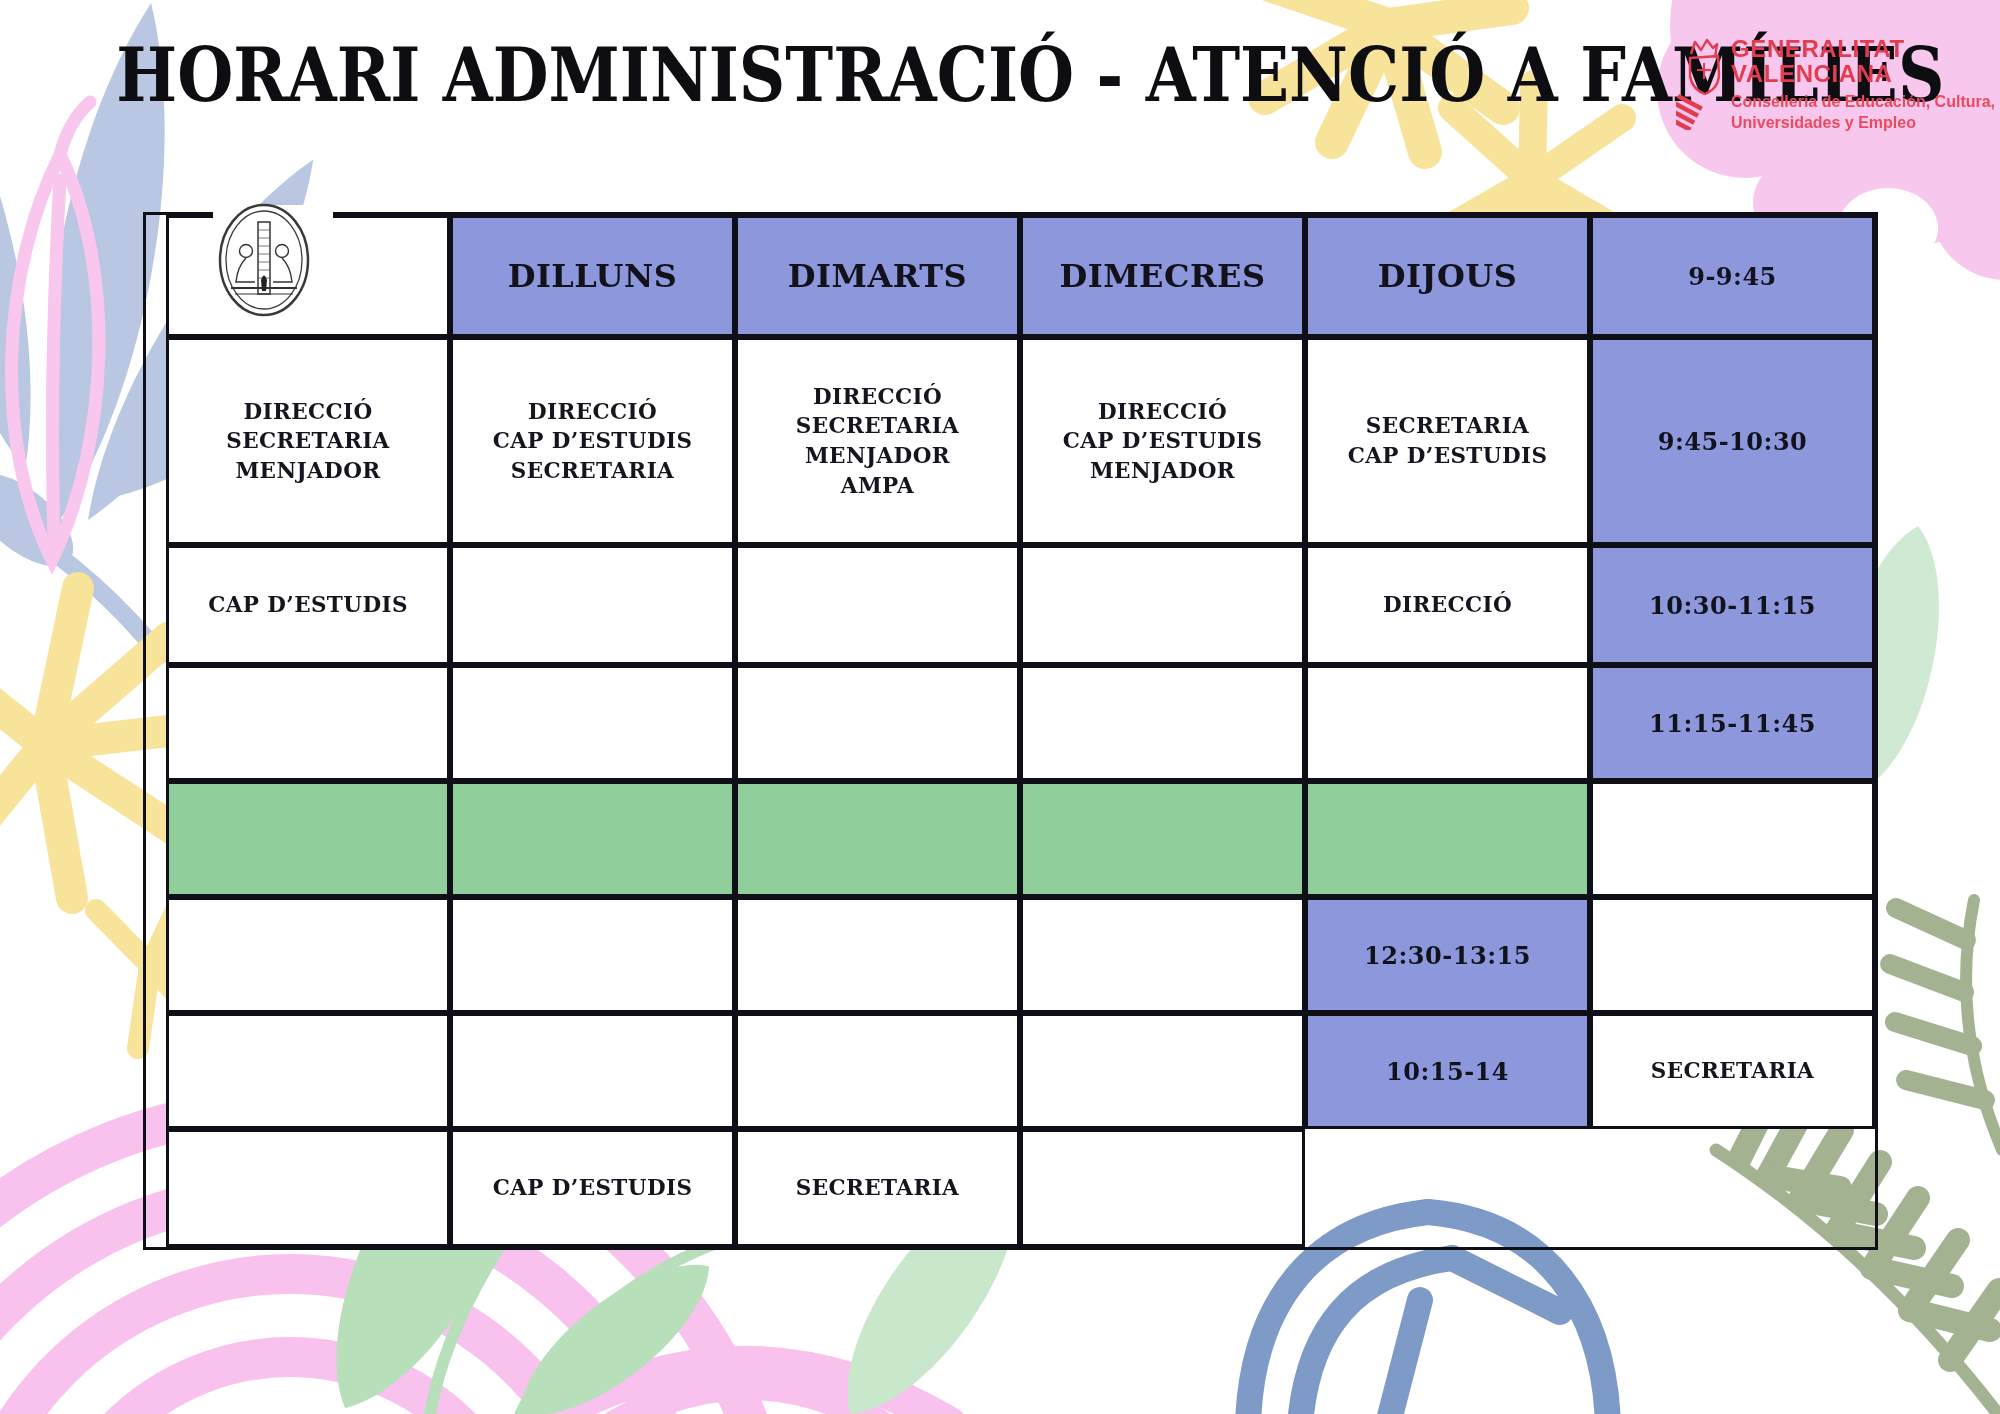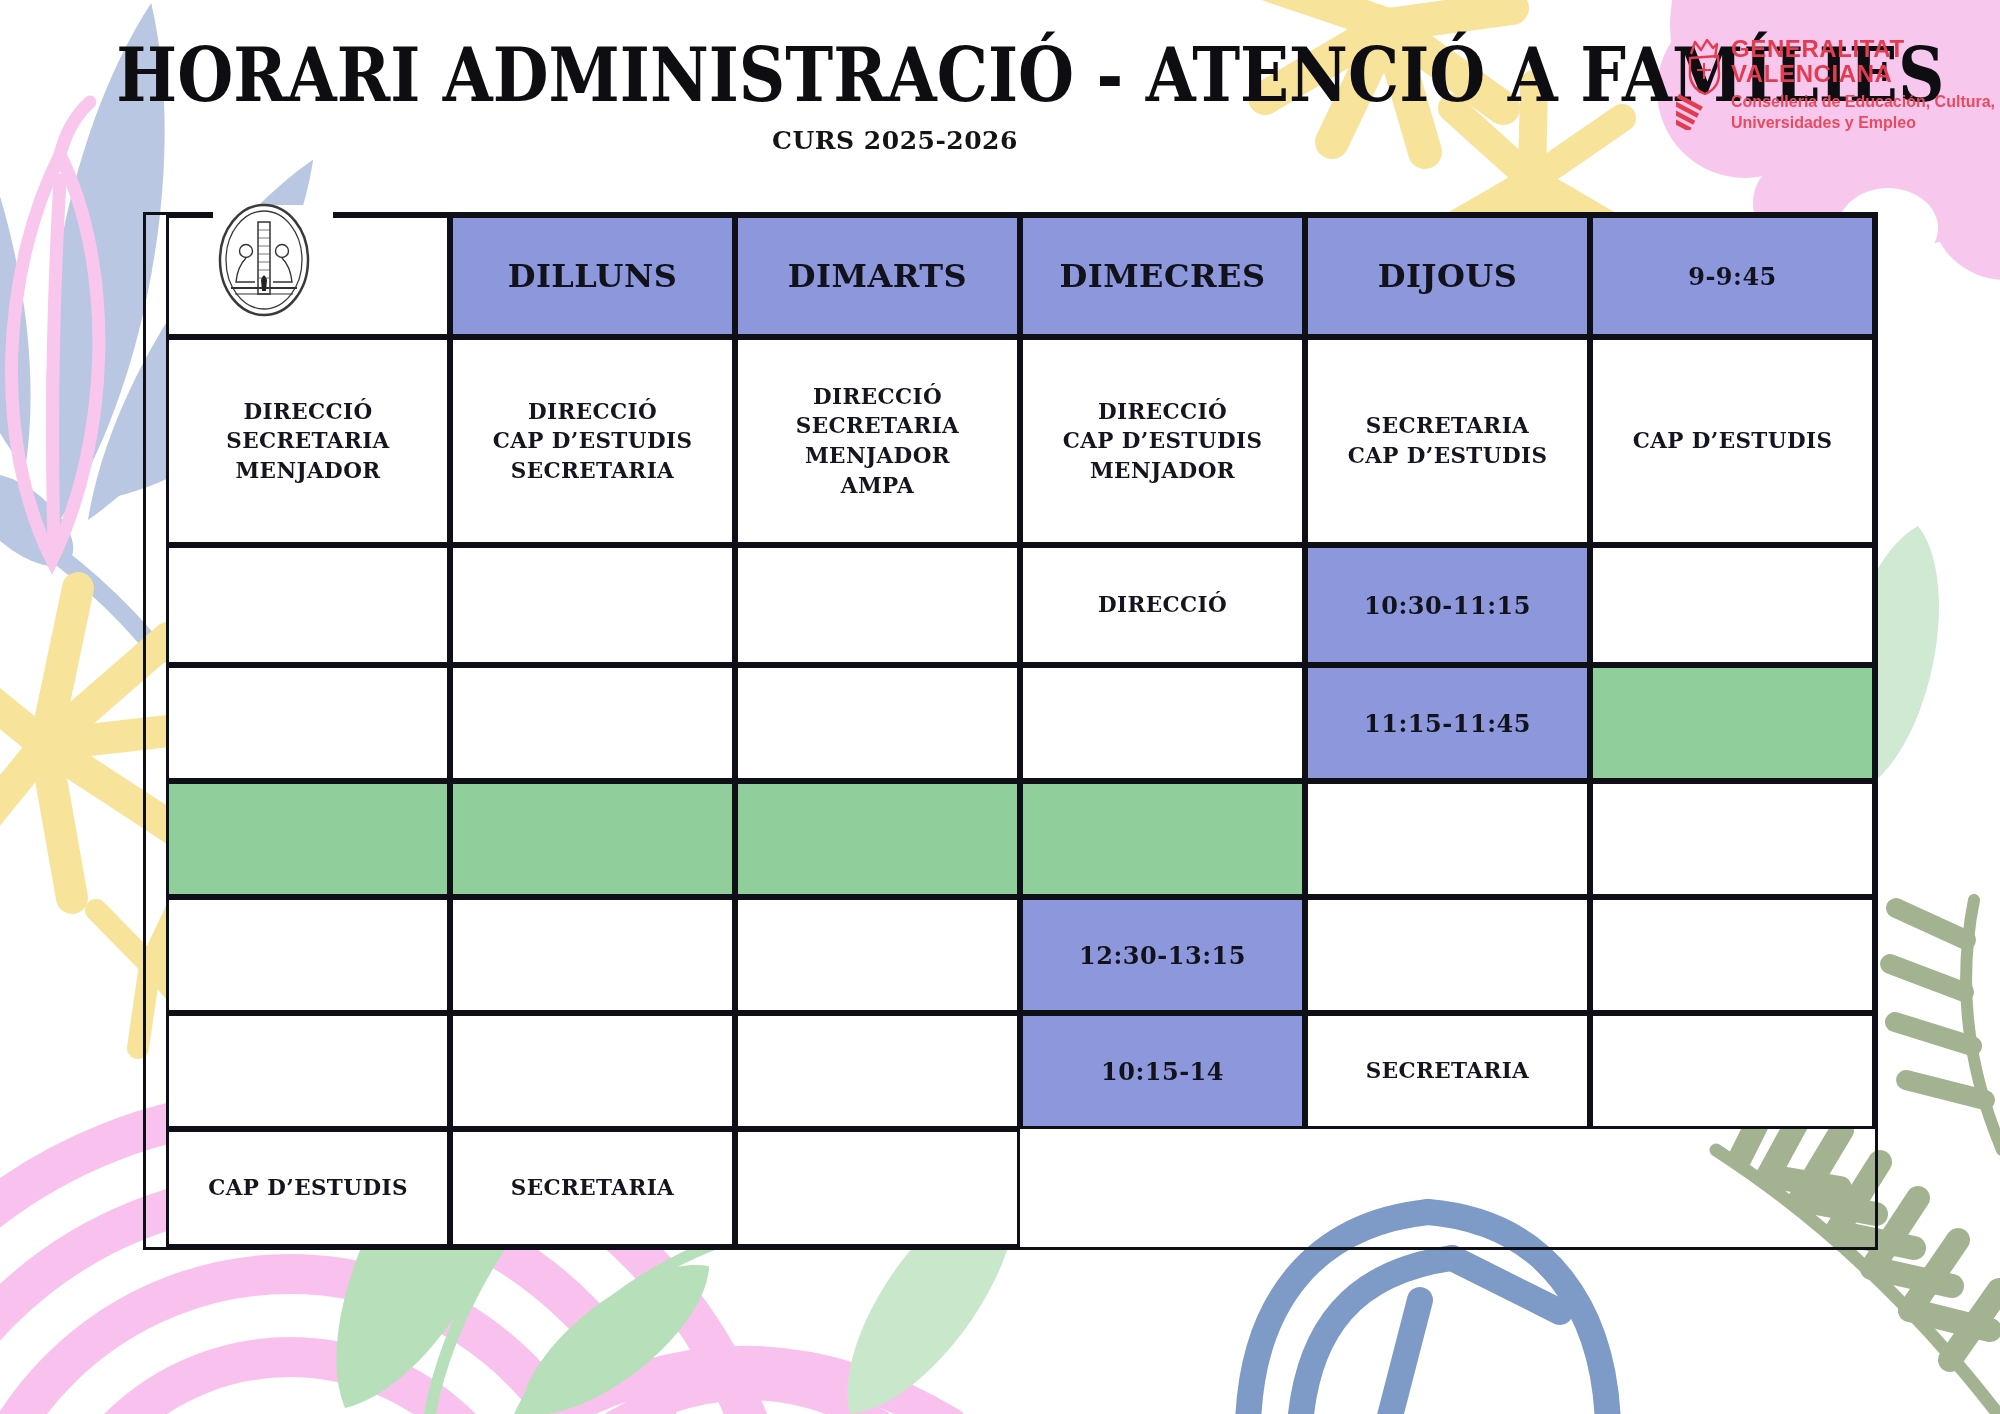--- a/index.html
+++ b/index.html
@@ -150,21 +150,20 @@
         <line x1="1985" y1="1100" x2="1906" y2="1080"></line>
         <line x1="1972" y1="1046" x2="1895" y2="1022"></line>
         <line x1="1964" y1="992" x2="1890" y2="964"></line>
         <line x1="1966" y1="940" x2="1896" y2="908"></line>
       </g>
     </g>
   </svg>
 
   <div class="titleblock">
     <div class="title">HORARI ADMINISTRACIÓ - ATENCIÓ A FAMÍLIES</div>
-    <div class="subtitle">CURS 2025-2026</div>
   </div>
 
   <div class="gva">
     <span>
       <svg width="46" height="94" viewBox="0 0 46 94">
         <g stroke="#e23c50" fill="none" stroke-width="2.4" stroke-linejoin="round">
           <path d="M 15,18 L 19,6 L 25,14 L 31,4 L 37,12 L 41,8 L 39,22"></path>
           <path d="M 14,22 L 42,20 L 43,38 Q 43,52 29,58 Q 16,53 14,40 Z"></path>
           <path d="M 28,27 v 16 M 21,34 h 14" stroke-width="2"></path>
         </g>
@@ -202,20 +201,21 @@
 SECRETARIA</div>
         <div class="cell day">DIRECCIÓ
 SECRETARIA
 MENJADOR
 AMPA</div>
         <div class="cell day">DIRECCIÓ
 CAP D’ESTUDIS
 MENJADOR</div>
         <div class="cell day">SECRETARIA
 CAP D’ESTUDIS</div>
+        <div class="cell time">9:45-10:30</div>
         <div class="cell day">CAP D’ESTUDIS</div>
         <div class="cell day"></div>
         <div class="cell day"></div>
         <div class="cell day"></div>
         <div class="cell day">DIRECCIÓ</div>
         <div class="cell time">10:30-11:15</div>
         <div class="cell day"></div>
         <div class="cell day"></div>
         <div class="cell day"></div>
         <div class="cell day"></div>

